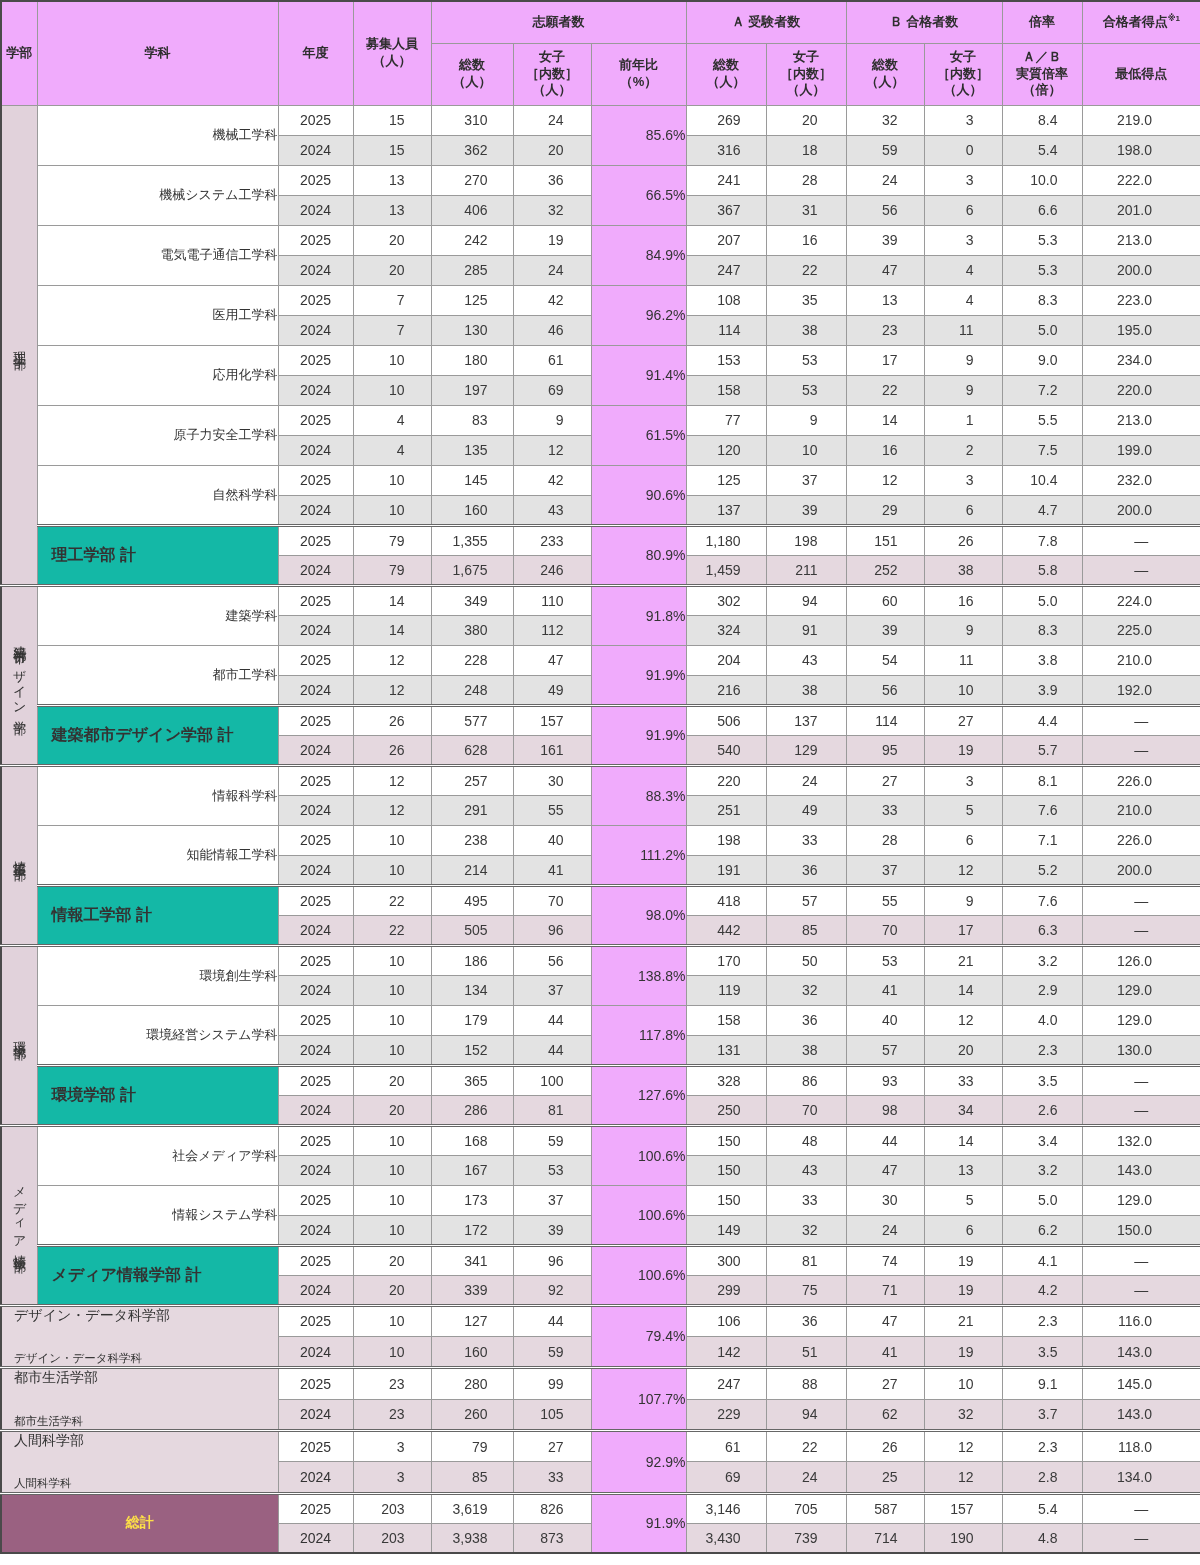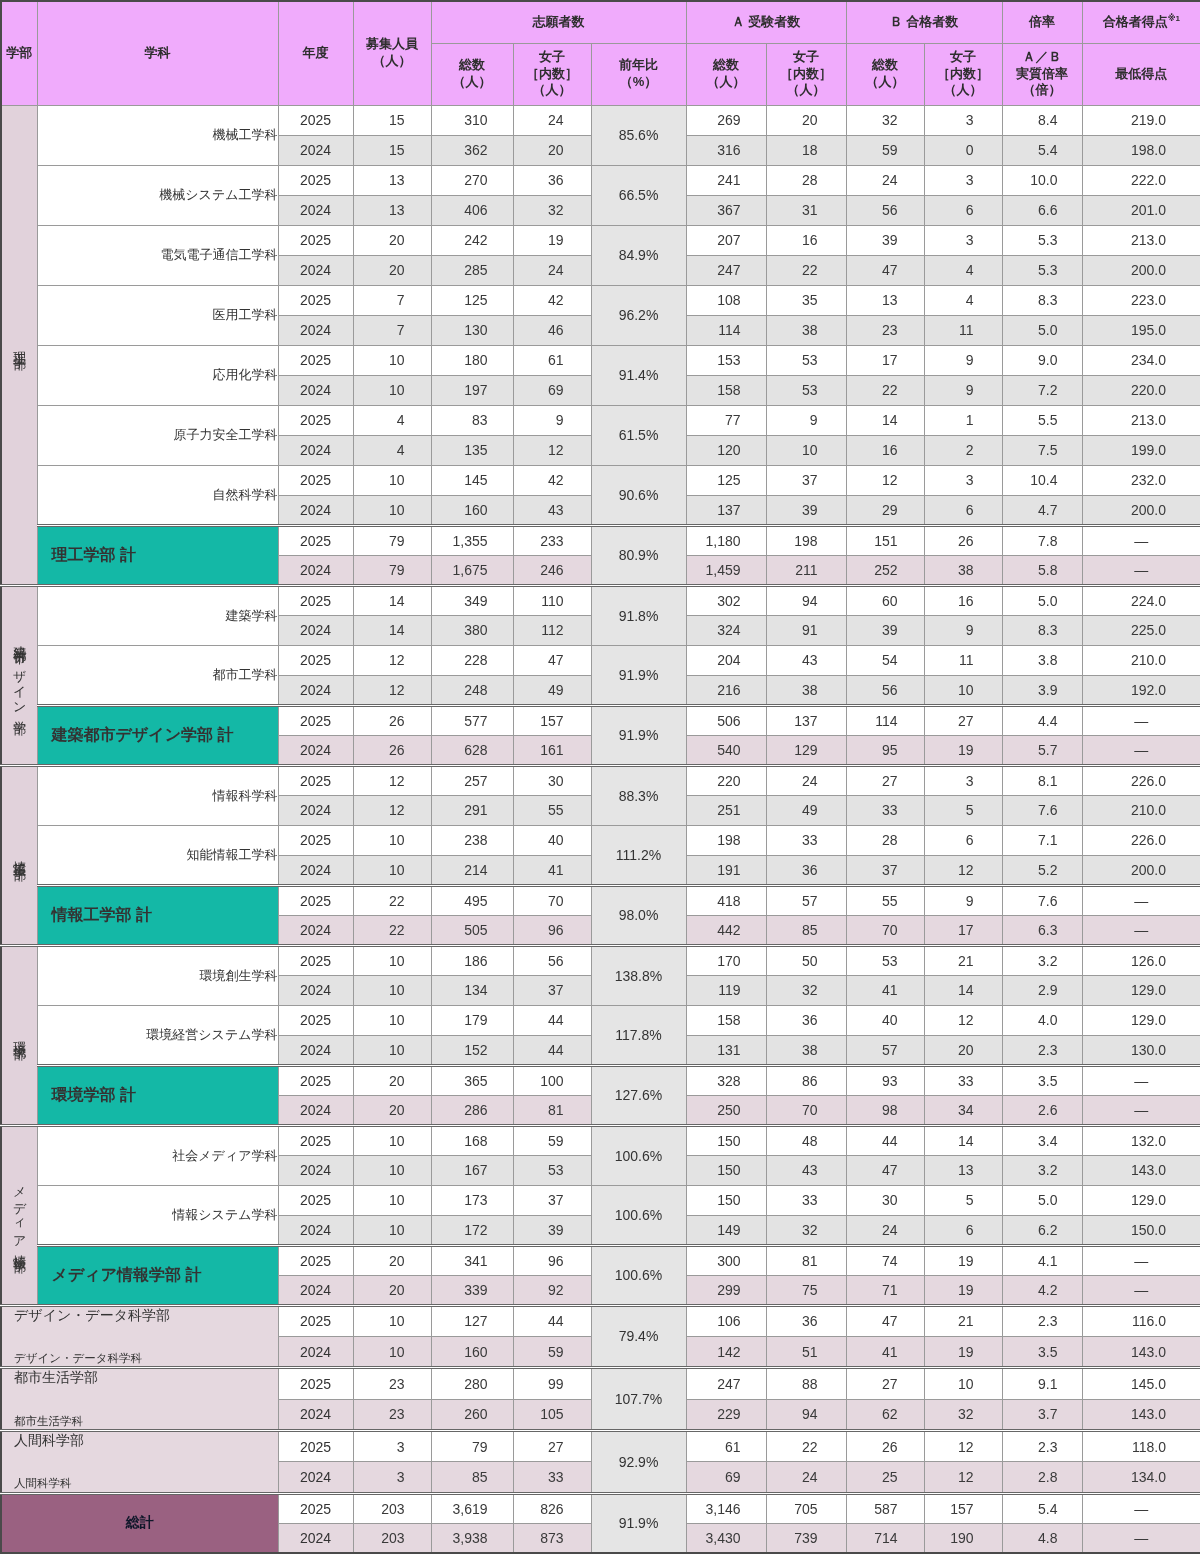--- a/index.html
+++ b/index.html
@@ -13,31 +13,31 @@
   sup.note { font-size:8px; }
   td.num { text-align:right; color:#3a3a3a; }
   .c-recruit   { padding-right:26px; }
   .c-apptotal  { padding-right:25px;margin-left:32px; }
   .c-appfemale { padding-right:27px; }
   .c-examtotal { padding-right:25px; }
   .c-examfemale{ padding-right:28px; }
   .c-passtotal { padding-right:26px; }
   .c-passfemale{ padding-right:28px; }
   .c-ratio     { padding-right:24px; }
-  .c-score     { padding-right:34px; }
+  .c-score     { padding-right:48px; }
   td.dash { text-align:center; padding-right:0; }
   .year-cell { text-align:center; }
-  .yoy-cell  { text-align:center; background:#e5e5e5; }
+  .yoy-cell  { text-align:right; background:#f0abfc; }
   .dept-cell { text-align:right; padding-left:14px; font-size:13px; background:#fff; }
   .faculty-cell { background:#e1d2db; writing-mode:vertical-rl; text-orientation:upright; text-align:center; font-size:13px; letter-spacing:2px; padding:4px 0; }
   .total-label { background:#14b8a6; font-weight:bold; text-align:left; padding-left:14px; font-size:16px; }
   .single-label { background:#e5d8df; text-align:left; padding-left:12px; line-height:1.4; }
   .single-label .fname { display:block; font-size:14px;font-family:Liberation Mono, monospace; }
   .single-label .dname { display:block; font-size:11.5px;margin-top:24px; }
-  .grand-label { background:#9a6181; color:#0f172a; font-weight:bold; text-align:center; font-size:14px; }
+  .grand-label { background:#9a6181; color:#fde047; font-weight:bold; text-align:center; font-size:14px; }
   .shade-gray { background:#e3e3e3; }
   .shade-pink { background:#e5d8df; }
   tr.dept-start > td { border-top-color:#787878; }
   tr.block-start > td { border-top:3px double #666; }
 </style>
 </head>
 <body>
 
 <div class="wrap">
   <table>

